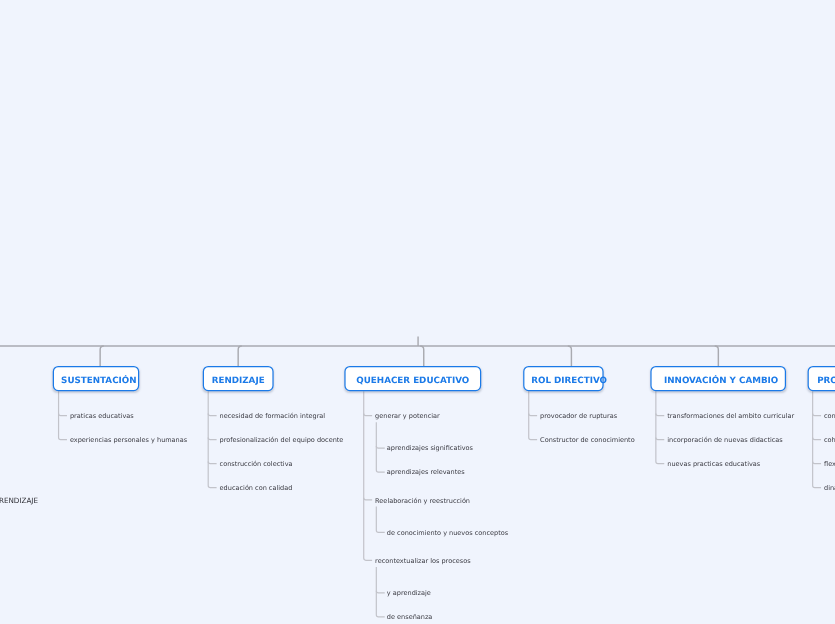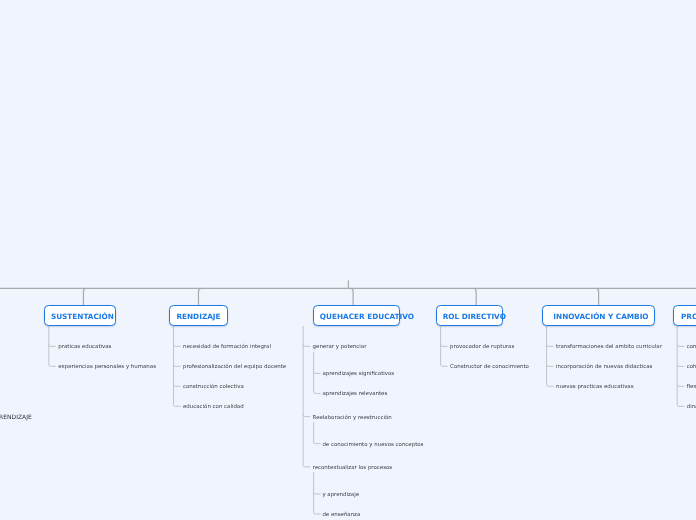--- a/index.html
+++ b/index.html
@@ -109,21 +109,21 @@
       <path d="M546.5500000000001 364.5Q546.5500000000001 366.3 548.35 366.3H553.5500000000001" stroke="#c2c3ca" stroke-width="1" fill="none" stroke-linecap="butt"></path>
       <path d="M724.5 288.4Q727.5 288.4 727.5 291.4V305.3" stroke="#a9aab0" stroke-width="1.2" fill="none" stroke-linecap="butt"></path>
       <path d="M677.2 326V404.5Q677.2 406.3 679 406.3H684.2" stroke="#c2c3ca" stroke-width="1" fill="none" stroke-linecap="butt"></path>
       <path d="M677.2 344.5Q677.2 346.3 679 346.3H684.2" stroke="#c2c3ca" stroke-width="1" fill="none" stroke-linecap="butt"></path>
       <path d="M677.2 364.5Q677.2 366.3 679 366.3H684.2" stroke="#c2c3ca" stroke-width="1" fill="none" stroke-linecap="butt"></path>
       <path d="M677.2 384.5Q677.2 386.3 679 386.3H684.2" stroke="#c2c3ca" stroke-width="1" fill="none" stroke-linecap="butt"></path>
     </svg>
   <div id="nodes">
       <div class="branch-node" style="left: 44.1px; width: 72px;"><span>SUSTENTACIÓN</span></div>
       <div class="branch-node" style="left: 168.8px; width: 59.35px;"><span>RENDIZAJE</span></div>
-      <div class="branch-node" style="left: 313px; width: 87px;"><span>QUEHACER EDUCATIVO</span></div>
+      <div class="branch-node" style="left: 287px; width: 114px;"><span>QUEHACER EDUCATIVO</span></div>
       <div class="branch-node" style="left: 435.9px; width: 67px;"><span>ROL DIRECTIVO</span></div>
       <div class="branch-node" style="left: 541.85px; width: 113.53px; text-align: right;"><span>INNOVACIÓN Y CAMBIO</span></div>
       <div class="branch-node" style="left: 672.5px; width: 110px;"><span>PROYECTO EDUCATIVO</span></div>
       <div class="leaf" style="left: 58.3px; top: 344.3px;">praticas educativas</div>
       <div class="leaf" style="left: 58.3px; top: 364.3px;">experiencias personales y humanas</div>
       <div class="leaf" style="left: 183px; top: 344.3px;">necesidad de formación integral</div>
       <div class="leaf" style="left: 183px; top: 364.3px;">profesionalización del equipo docente</div>
       <div class="leaf" style="left: 183px; top: 384.3px;">construcción colectiva</div>
       <div class="leaf" style="left: 183px; top: 404.3px;">educación con calidad</div>
       <div class="leaf" style="left: 312.6px; top: 344.3px;">generar y potenciar</div>

